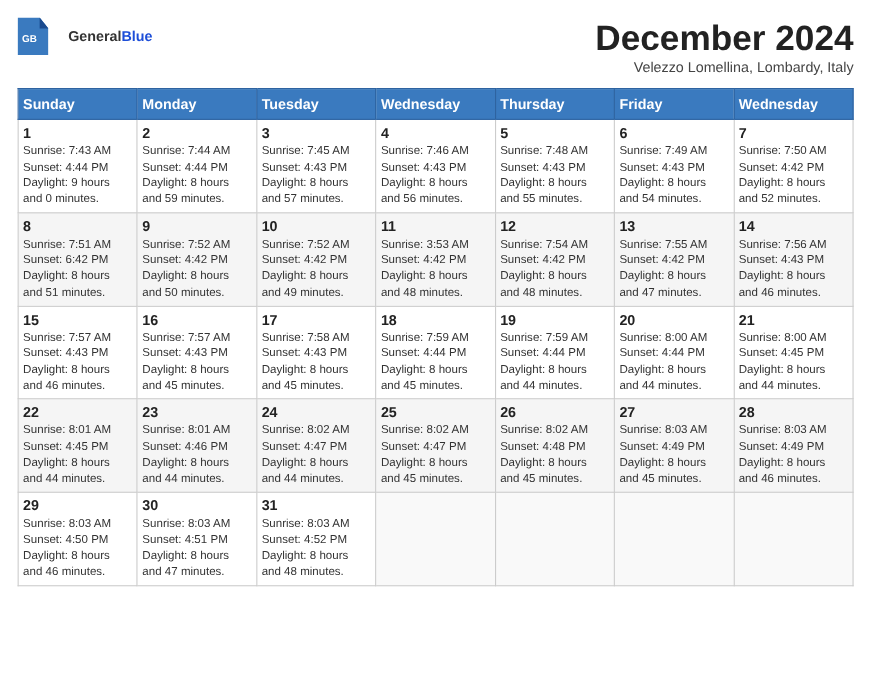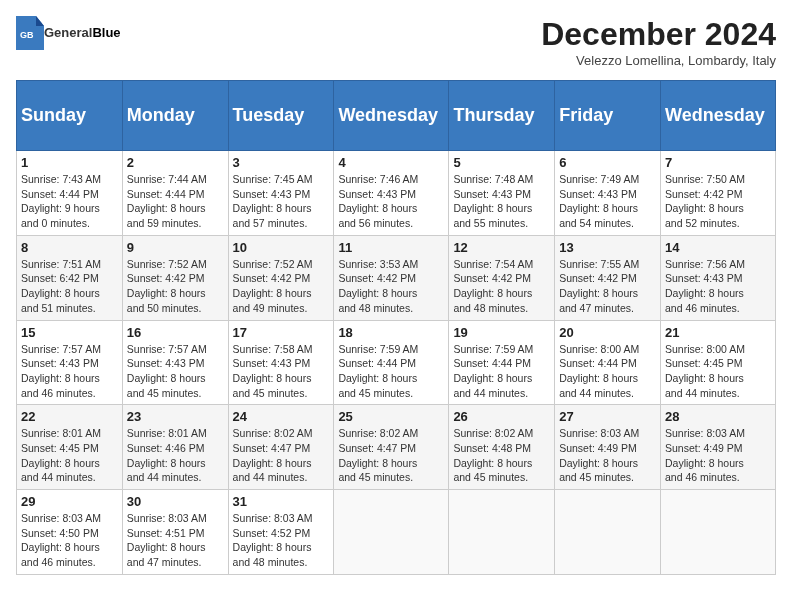--- a/index.html
+++ b/index.html
@@ -12,31 +12,31 @@
     }
     .header {
       display: flex;
       justify-content: space-between;
       align-items: flex-start;
       margin-bottom: 12px;
     }
     .logo {
       display: flex;
       align-items: center;
-      gap: 0;
+      gap: 18px;
     }
     .logo-text {
       display: flex;
       flex-direction: row;
       font-size: 13px;
       font-weight: bold;
       line-height: 1.2;
     }
     .logo-text span:first-child { color: #333; }
-    .logo-text span:last-child { color: #000000; }
+    .logo-text span:last-child { color: #1d4ed8; }
     .title-block {
       text-align: right;
     }
     .title-block h1 {
       font-size: 32px;
       font-weight: bold;
       color: #222;
     }
     .title-block h2 {
       font-size: 13px;
@@ -44,23 +44,23 @@
       color: #444;
     }
     table {
       width: 100%;
       border-collapse: collapse;
       font-size: 11px;
     }
     thead tr th {
       background-color: #3a7abf;
       color: #fff;
-      padding: 24px 4px;
+      padding: 6px 4px;
       text-align: left;
-      font-size: 18px;
+      font-size: 13px;
       font-weight: bold;
       border: 1px solid #2e63a0;
     }
     tbody tr td {
       border: 1px solid #ccc;
       padding: 4px 4px;
       vertical-align: top;
       background: #fff;
       min-width: 100px;
       min-height: 70px;

